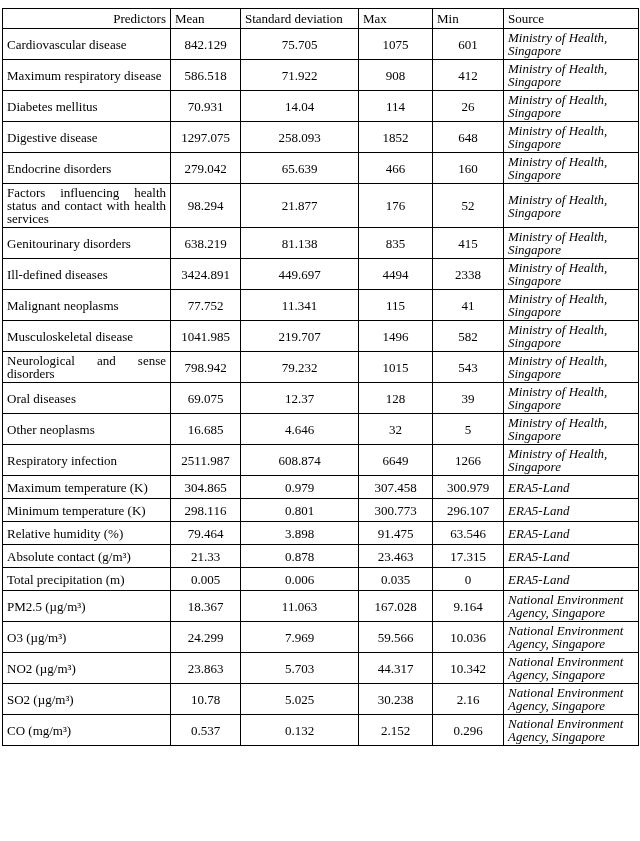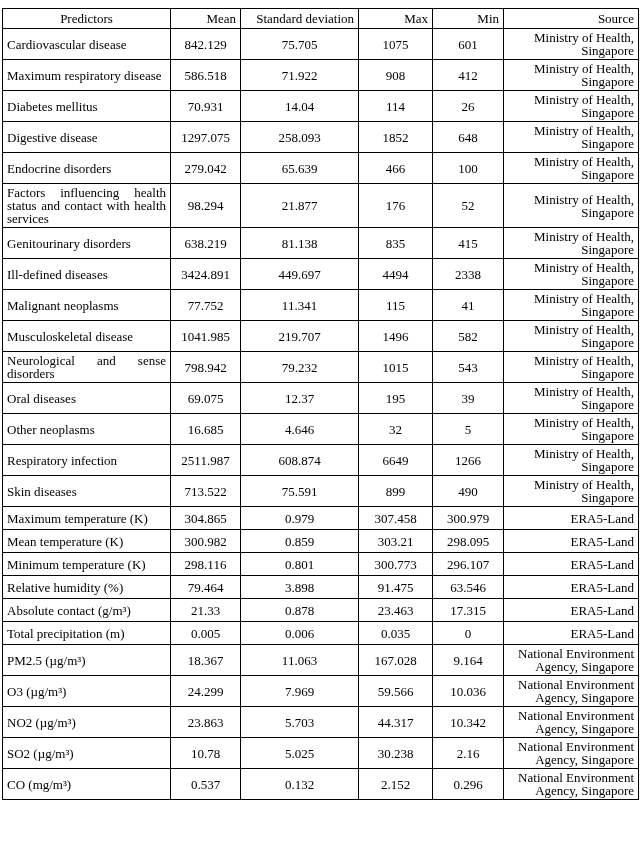--- a/index.html
+++ b/index.html
@@ -36,31 +36,31 @@
   table.stats th,
   table.stats td {
     border: 1px solid #000000;
     padding: 2px 4px;
     vertical-align: middle;
     font-weight: normal;
     box-sizing: border-box;
     overflow: hidden;
   }
   table.stats thead tr { height: 20px; }
-  table.stats th { text-align: right; }
-  table.stats th.left { text-align: center; }
+  table.stats th { text-align: left; }
+  table.stats th.left { text-align: right; }
 
   table.stats tbody tr { height: 23px; }
   table.stats td.predictor {
     text-align: justify;
     text-align-last: left;
     margin-top: 32px;
   }
   table.stats td.num    { text-align: center; }
-  table.stats td.source { text-align: right; }
+  table.stats td.source { text-align: left; font-style: italic; }
 </style>
 </head>
 <body>
 
 <div class="page">
   <table class="stats">
     <colgroup>
       <col class="c-predictor">
       <col class="c-mean">
       <col class="c-sd">
@@ -109,21 +109,21 @@
           <td class="num">258.093</td>
           <td class="num">1852</td>
           <td class="num">648</td>
           <td class="source">Ministry of Health, Singapore</td>
         </tr>
         <tr>
           <td class="predictor">Endocrine disorders</td>
           <td class="num">279.042</td>
           <td class="num">65.639</td>
           <td class="num">466</td>
-          <td class="num">100</td>
+          <td class="num">160</td>
           <td class="source">Ministry of Health, Singapore</td>
         </tr>
         <tr>
           <td class="predictor">Factors influencing health status and contact with health services</td>
           <td class="num">98.294</td>
           <td class="num">21.877</td>
           <td class="num">176</td>
           <td class="num">52</td>
           <td class="source">Ministry of Health, Singapore</td>
         </tr>
@@ -164,65 +164,49 @@
           <td class="num">798.942</td>
           <td class="num">79.232</td>
           <td class="num">1015</td>
           <td class="num">543</td>
           <td class="source">Ministry of Health, Singapore</td>
         </tr>
         <tr>
           <td class="predictor">Oral diseases</td>
           <td class="num">69.075</td>
           <td class="num">12.37</td>
-          <td class="num">195</td>
+          <td class="num">128</td>
           <td class="num">39</td>
           <td class="source">Ministry of Health, Singapore</td>
         </tr>
         <tr>
           <td class="predictor">Other neoplasms</td>
           <td class="num">16.685</td>
           <td class="num">4.646</td>
           <td class="num">32</td>
           <td class="num">5</td>
           <td class="source">Ministry of Health, Singapore</td>
         </tr>
         <tr>
           <td class="predictor">Respiratory infection</td>
           <td class="num">2511.987</td>
           <td class="num">608.874</td>
           <td class="num">6649</td>
           <td class="num">1266</td>
           <td class="source">Ministry of Health, Singapore</td>
         </tr>
         <tr>
-          <td class="predictor">Skin diseases</td>
-          <td class="num">713.522</td>
-          <td class="num">75.591</td>
-          <td class="num">899</td>
-          <td class="num">490</td>
-          <td class="source">Ministry of Health, Singapore</td>
-        </tr>
-        <tr>
           <td class="predictor">Maximum temperature (K)</td>
           <td class="num">304.865</td>
           <td class="num">0.979</td>
           <td class="num">307.458</td>
           <td class="num">300.979</td>
           <td class="source">ERA5-Land</td>
         </tr>
         <tr>
-          <td class="predictor">Mean temperature (K)</td>
-          <td class="num">300.982</td>
-          <td class="num">0.859</td>
-          <td class="num">303.21</td>
-          <td class="num">298.095</td>
-          <td class="source">ERA5-Land</td>
-        </tr>
-        <tr>
           <td class="predictor">Minimum temperature (K)</td>
           <td class="num">298.116</td>
           <td class="num">0.801</td>
           <td class="num">300.773</td>
           <td class="num">296.107</td>
           <td class="source">ERA5-Land</td>
         </tr>
         <tr>
           <td class="predictor">Relative humidity (%)</td>
           <td class="num">79.464</td>

